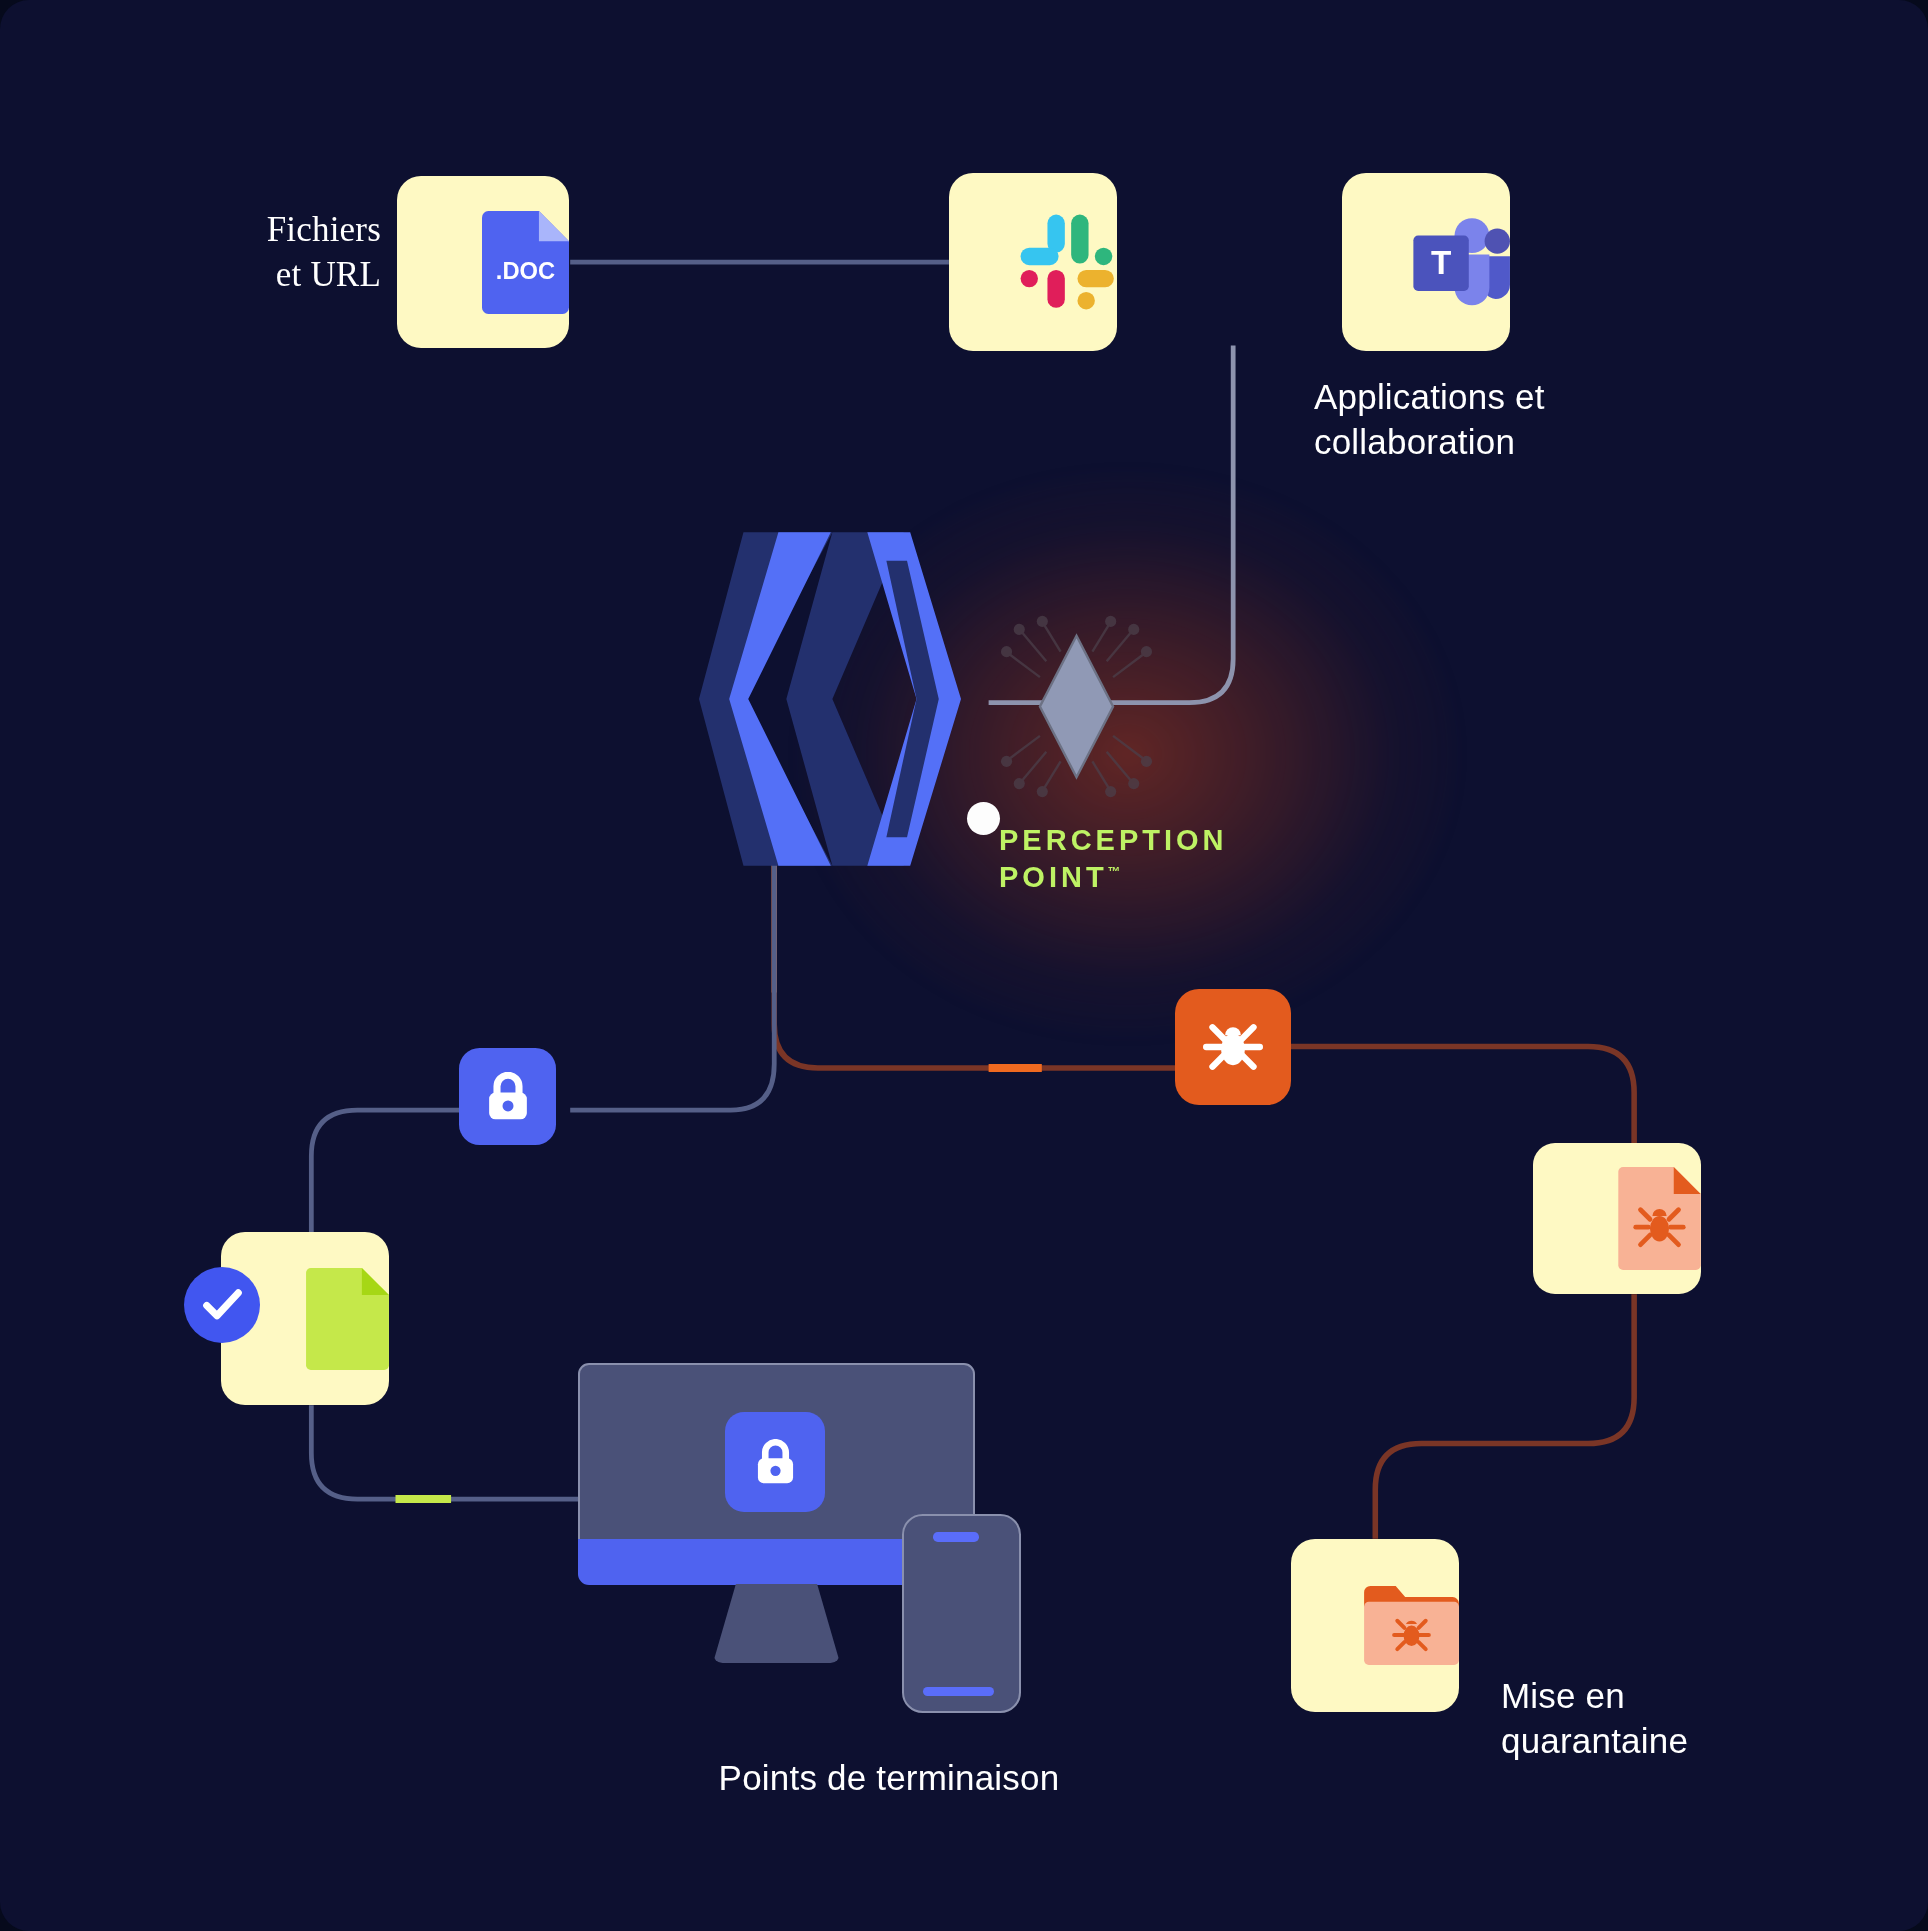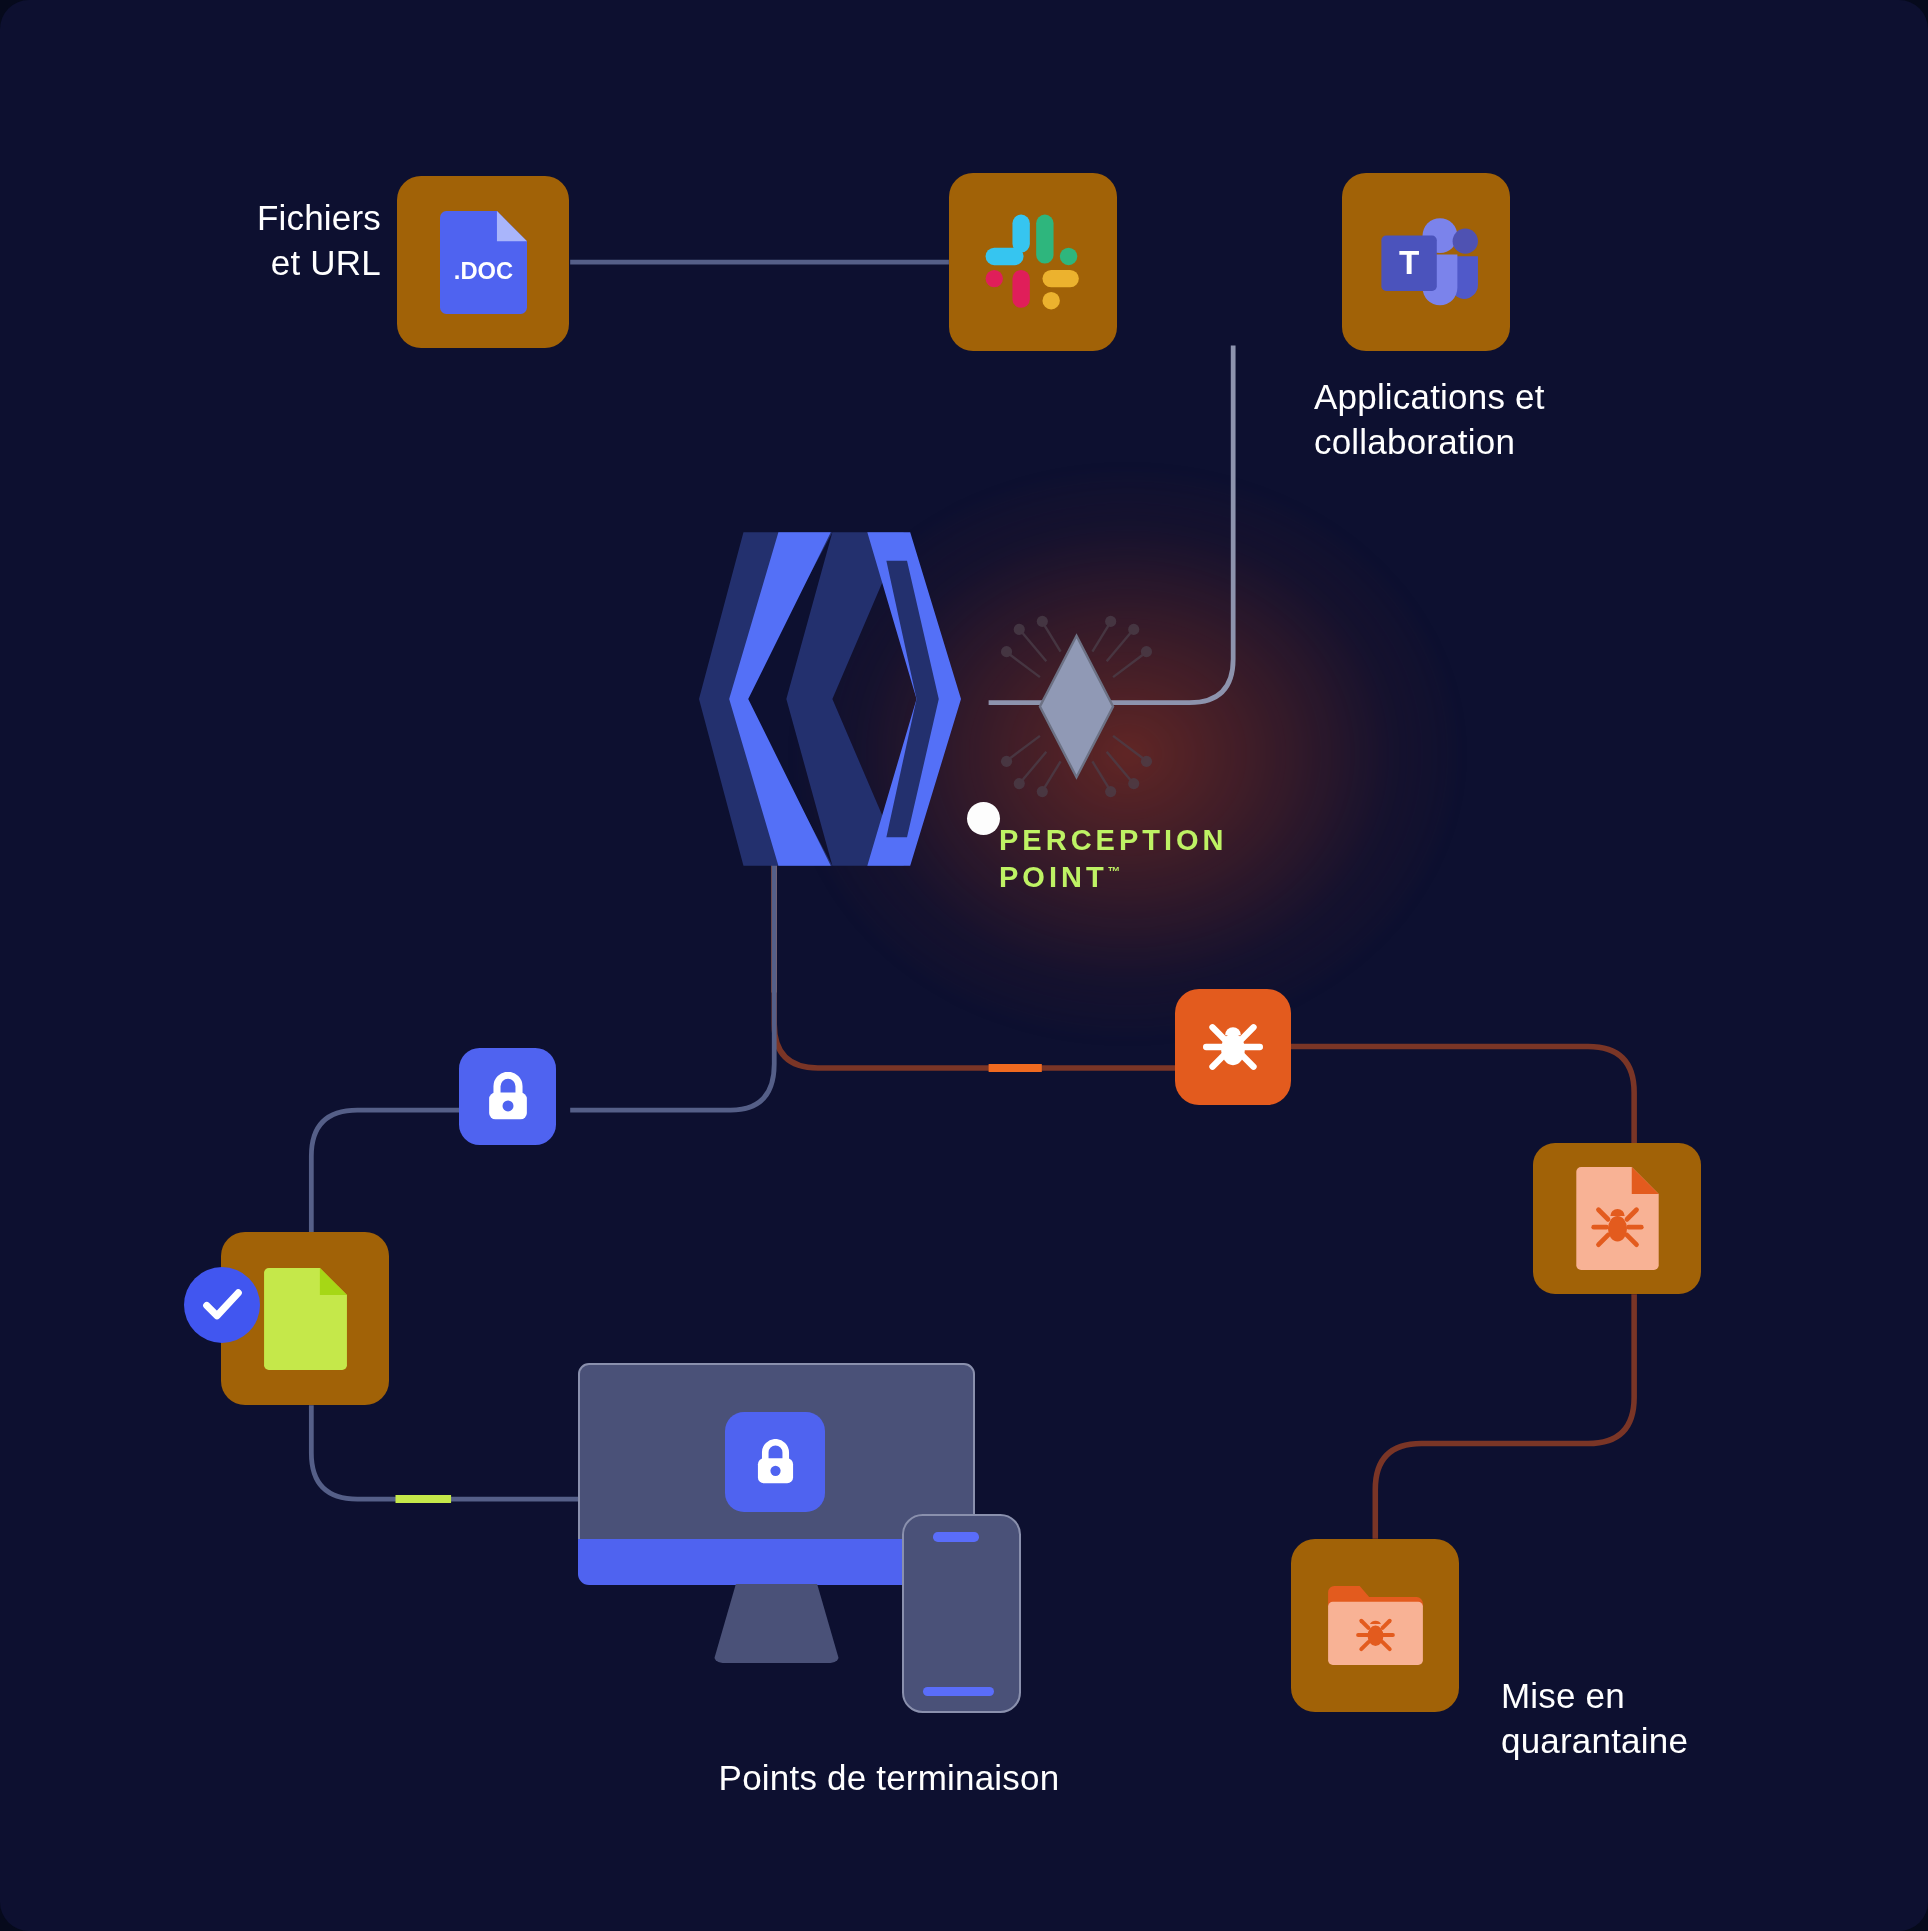--- a/index.html
+++ b/index.html
@@ -18,23 +18,23 @@
   }
   #pp-glow{
     left:802px;top:476px;width:651px;height:556px;
     background:radial-gradient(ellipse at 50% 50%, rgba(150,52,30,0.62) 0%, rgba(120,44,30,0.40) 32%, rgba(60,26,36,0.18) 58%, rgba(13,16,48,0) 78%);
     filter:blur(8px);
   }
   svg#wires{position:absolute;left:0;top:0;width:1928px;height:1931px;overflow:visible;}
 
   .card{
     position:absolute;
-    background:#a16207;
+    background:#fef9c3;
     border-radius:24px;
-    display:flex;align-items:center;justify-content:center;
+    display:flex;align-items:center;justify-content:flex-end;
   }
   .tile{
     position:absolute;
     border-radius:20.6px;
     display:flex;align-items:center;justify-content:center;
   }
   .label{
     position:absolute;
     color:#ffffff;
     font-size:35px;
@@ -90,21 +90,21 @@
 
     <path d="M 392 1770 L 392 1830 Q 392 1888 450 1888 L 730 1888" stroke="#555f88" stroke-width="6" fill="none"></path>
 
     <line x1="498" y1="1888" x2="568" y2="1888" stroke="#c5e84a" stroke-width="10"></line>
 
     <path d="M 1608 1318 L 2000 1318 Q 2058 1318 2058 1376 L 2058 1440" stroke="#7a3526" stroke-width="7" fill="none"></path>
 
     <path d="M 2058 1630 L 2058 1760 Q 2058 1818 2000 1818 L 1790 1818 Q 1732 1818 1732 1876 L 1732 1938" stroke="#7a3526" stroke-width="7" fill="none"></path>
   </svg>
 
-  <div class="label right" style="left:159px;top:196px;width:222px;">Fichiers
+  <div class="label right" style="left:159px;top:208px;width:222px;font-family:Liberation Serif, serif;">Fichiers
 et URL</div>
 
   <div class="card" style="left:397px;top:176px;width:172px;height:172px;">
     <svg width="87" height="103" viewBox="0 0 110 130">
       <path d="M0 8 A8 8 0 0 1 8 0 L72 0 L110 38 L110 122 A8 8 0 0 1 102 130 L8 130 A8 8 0 0 1 0 122 Z" fill="#4f63f0"></path>
       <path d="M72 0 L110 38 L72 38 Z" fill="#a9b5fb"></path>
       <text x="55" y="86" font-family="Liberation Sans, sans-serif" font-size="30" font-weight="bold" fill="#ffffff" text-anchor="middle">.DOC</text>
     </svg>
   </div>
 

